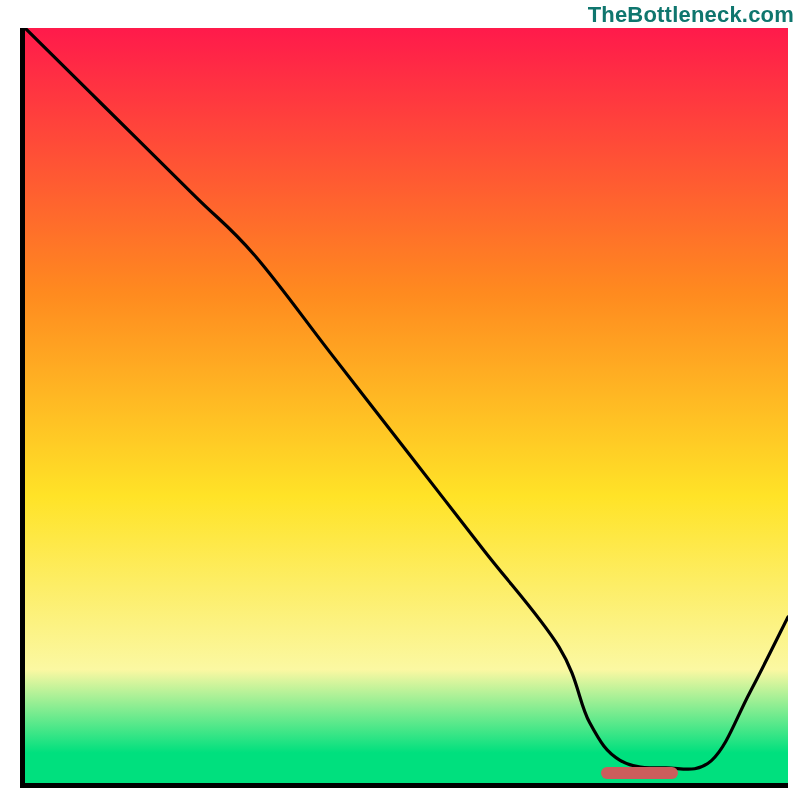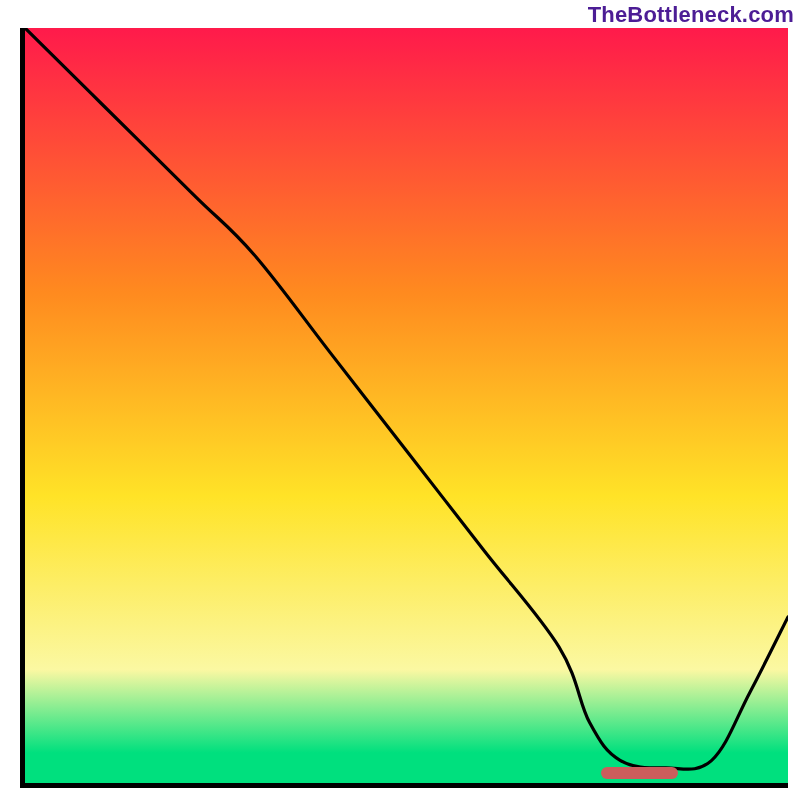--- a/index.html
+++ b/index.html
@@ -14,21 +14,21 @@
     position: relative;
     width: 800px;
     height: 800px;
   }
   .watermark {
     position: absolute;
     top: 2px;
     right: 6px;
     font-size: 22px;
     font-weight: 600;
-    color: #4c1d95;
+    color: #0f766e;
     letter-spacing: 0.2px;
   }
   .plot-box {
     position: absolute;
     left: 20px;
     top: 28px;
     width: 768px;
     height: 760px;
     border-left: 5px solid #000;
     border-bottom: 5px solid #000;

